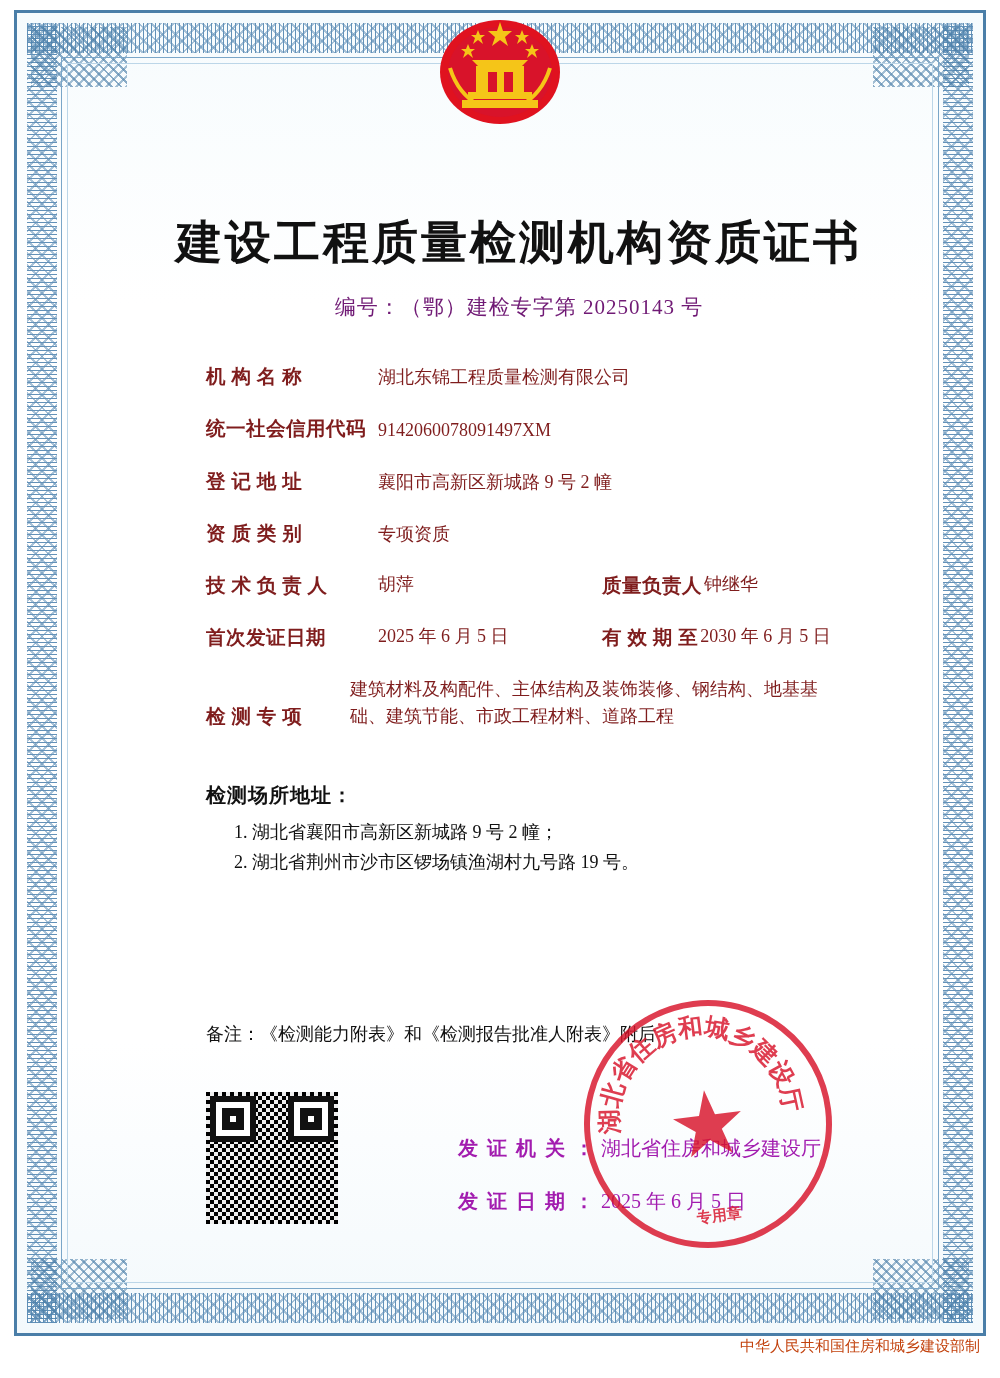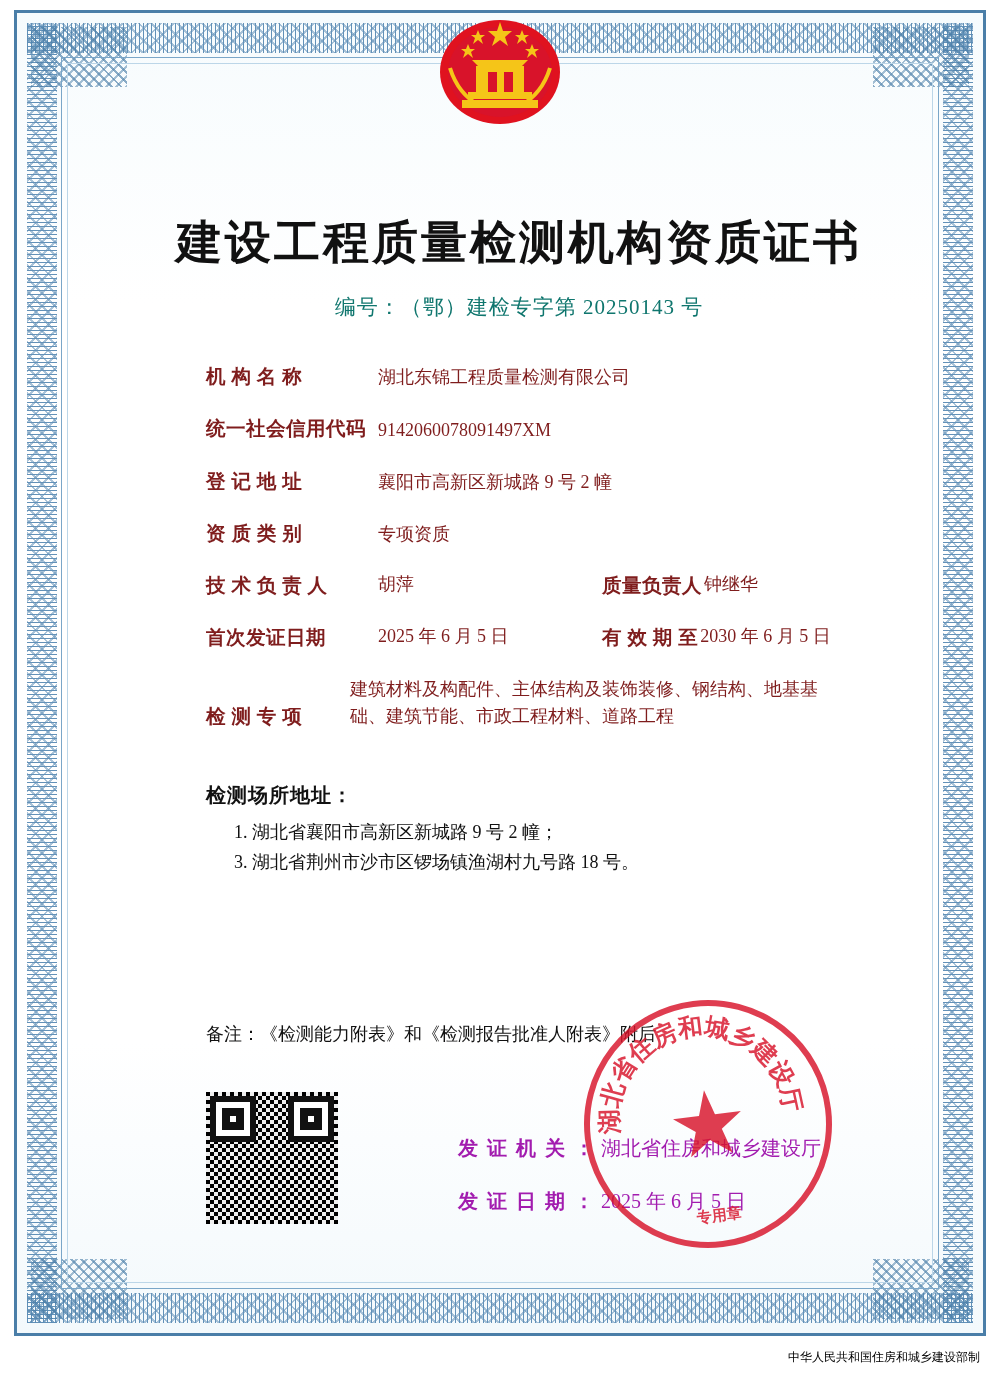--- a/index.html
+++ b/index.html
@@ -128,21 +128,21 @@
     color: #111111;
     font-family: "DejaVu Serif", "Liberation Serif", serif;
   }
   .serial {
     position: absolute;
     top: 293px;
     left: 0;
     right: 0;
     text-align: center;
     font-size: 21px;
-    color: #0f766e;
+    color: #701a75;
     letter-spacing: 1px;
   }
 
   .fields {
     position: absolute;
     left: 168px;
     right: 150px;
     top: 362px;
   }
   .row {
@@ -264,23 +264,23 @@
     left: 0; right: 0;
     bottom: 16px;
     text-align: center;
     font-size: 15px;
     font-weight: bold;
   }
 
   .footer-note {
     position: absolute;
     right: 20px;
-    bottom: 12px;
-    font-size: 12px;
-    color: #000000;
+    bottom: 22px;
+    font-size: 15px;
+    color: #c2410c;
   }
 </style>
 </head>
 <body>
 
 <div class="page">
 
   <div class="frame-outer">
     <div class="band band-top"></div>
     <div class="band band-bottom"></div>
@@ -366,21 +366,21 @@
       <div class="row">
         <span class="lbl spread6">检 测 专 项</span>
         <span class="val multi">建筑材料及构配件、主体结构及装饰装修、钢结构、地基基础、建筑节能、市政工程材料、道路工程</span>
       </div>
 
     </div>
 
     <div class="section-title">检测场所地址：</div>
     <div class="addr-list">
       <div>1. 湖北省襄阳市高新区新城路 9 号 2 幢；</div>
-      <div>3. 湖北省荆州市沙市区锣场镇渔湖村九号路 18 号。</div>
+      <div>2. 湖北省荆州市沙市区锣场镇渔湖村九号路 19 号。</div>
     </div>
 
     <div class="remark">备注：《检测能力附表》和《检测报告批准人附表》附后</div>
 
     <div class="qr"></div>
 
     <div class="issuer-rows">
       <div class="r">
         <span class="k">发 证 机 关 ：</span>
         <span class="v">湖北省住房和城乡建设厅</span>

